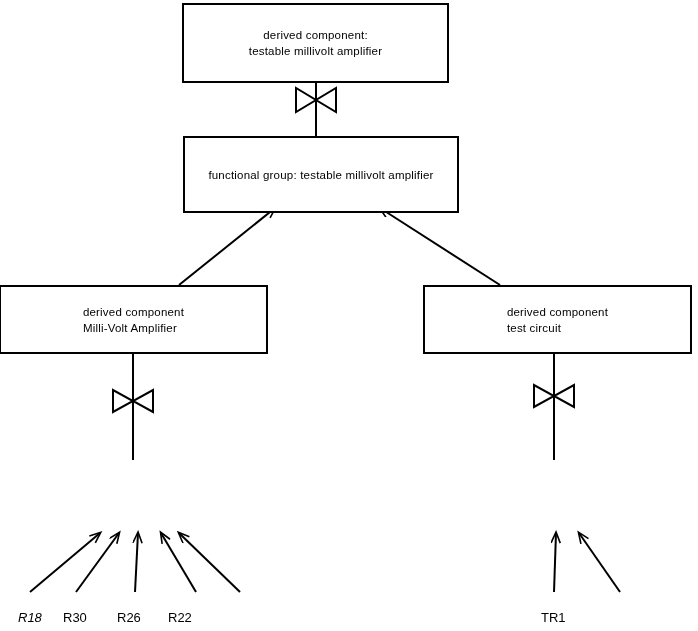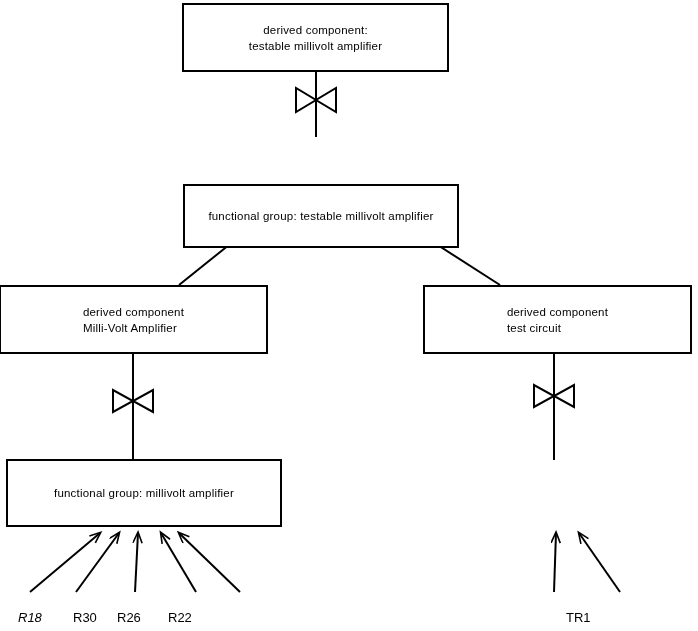--- a/index.html
+++ b/index.html
@@ -85,45 +85,42 @@
     <line x1="30" y1="592" x2="100" y2="533" stroke="#000000" stroke-width="2" marker-end="url(#open-arrow)"></line>
     <line x1="76" y1="592" x2="119" y2="533" stroke="#000000" stroke-width="2" marker-end="url(#open-arrow)"></line>
     <line x1="135" y1="592" x2="138" y2="533" stroke="#000000" stroke-width="2" marker-end="url(#open-arrow)"></line>
     <line x1="196" y1="592" x2="161" y2="533" stroke="#000000" stroke-width="2" marker-end="url(#open-arrow)"></line>
     <line x1="240" y1="592" x2="179" y2="533" stroke="#000000" stroke-width="2" marker-end="url(#open-arrow)"></line>
 
     <line x1="554" y1="592" x2="556" y2="533" stroke="#000000" stroke-width="2" marker-end="url(#open-arrow)"></line>
     <line x1="620" y1="592" x2="579" y2="533" stroke="#000000" stroke-width="2" marker-end="url(#open-arrow)"></line>
   </svg>
 
-  <div class="node-box" style="left:182px; top:3px; width:267px; height:69px;">
+  <div class="node-box" style="left:182px; top:3px; width:267px; height:80px;">
     <div class="node-text">derived component:
 testable millivolt amplifier</div>
   </div>
 
-  <div class="node-box" style="left:183px; top:136px; width:276px; height:64px;margin-top:48px;">
+  <div class="node-box" style="left:183px; top:136px; width:276px; height:77px;">
     <div class="node-text">functional group: testable millivolt amplifier</div>
   </div>
 
   <div class="node-box" style="left:-1px; top:285px; width:269px; height:69px;">
     <div class="node-text left-align">derived component
 Milli-Volt Amplifier</div>
   </div>
 
   <div class="node-box" style="left:423px; top:285px; width:269px; height:69px;">
     <div class="node-text left-align">derived component
 test circuit</div>
   </div>
 
-  <div class="node-box" style="left:6px; top:459px; width:276px; height:68px;">
-    <div class="node-text">functional group: millivolt amplifier</div>
-  </div>
 
 
   <div class="leaf-label" style="left:18px; top:610px;font-style:italic;">R18</div>
-  <div class="leaf-label" style="left:73px; top:610px;">R30</div>
+  <div class="leaf-label" style="left:63px; top:610px;">R30</div>
   <div class="leaf-label" style="left:117px; top:610px;">R26</div>
   <div class="leaf-label" style="left:168px; top:610px;text-align:center;">R22</div>
   <div class="leaf-label" style="left:213px; top:644px;">IC1</div>
-  <div class="leaf-label" style="left:566px; top:610px;">TR1</div>
+  <div class="leaf-label" style="left:541px; top:610px;">TR1</div>
   <div class="leaf-label" style="left:608px; top:630px;">R36</div>
 
 </div>
 
 </body></html>

